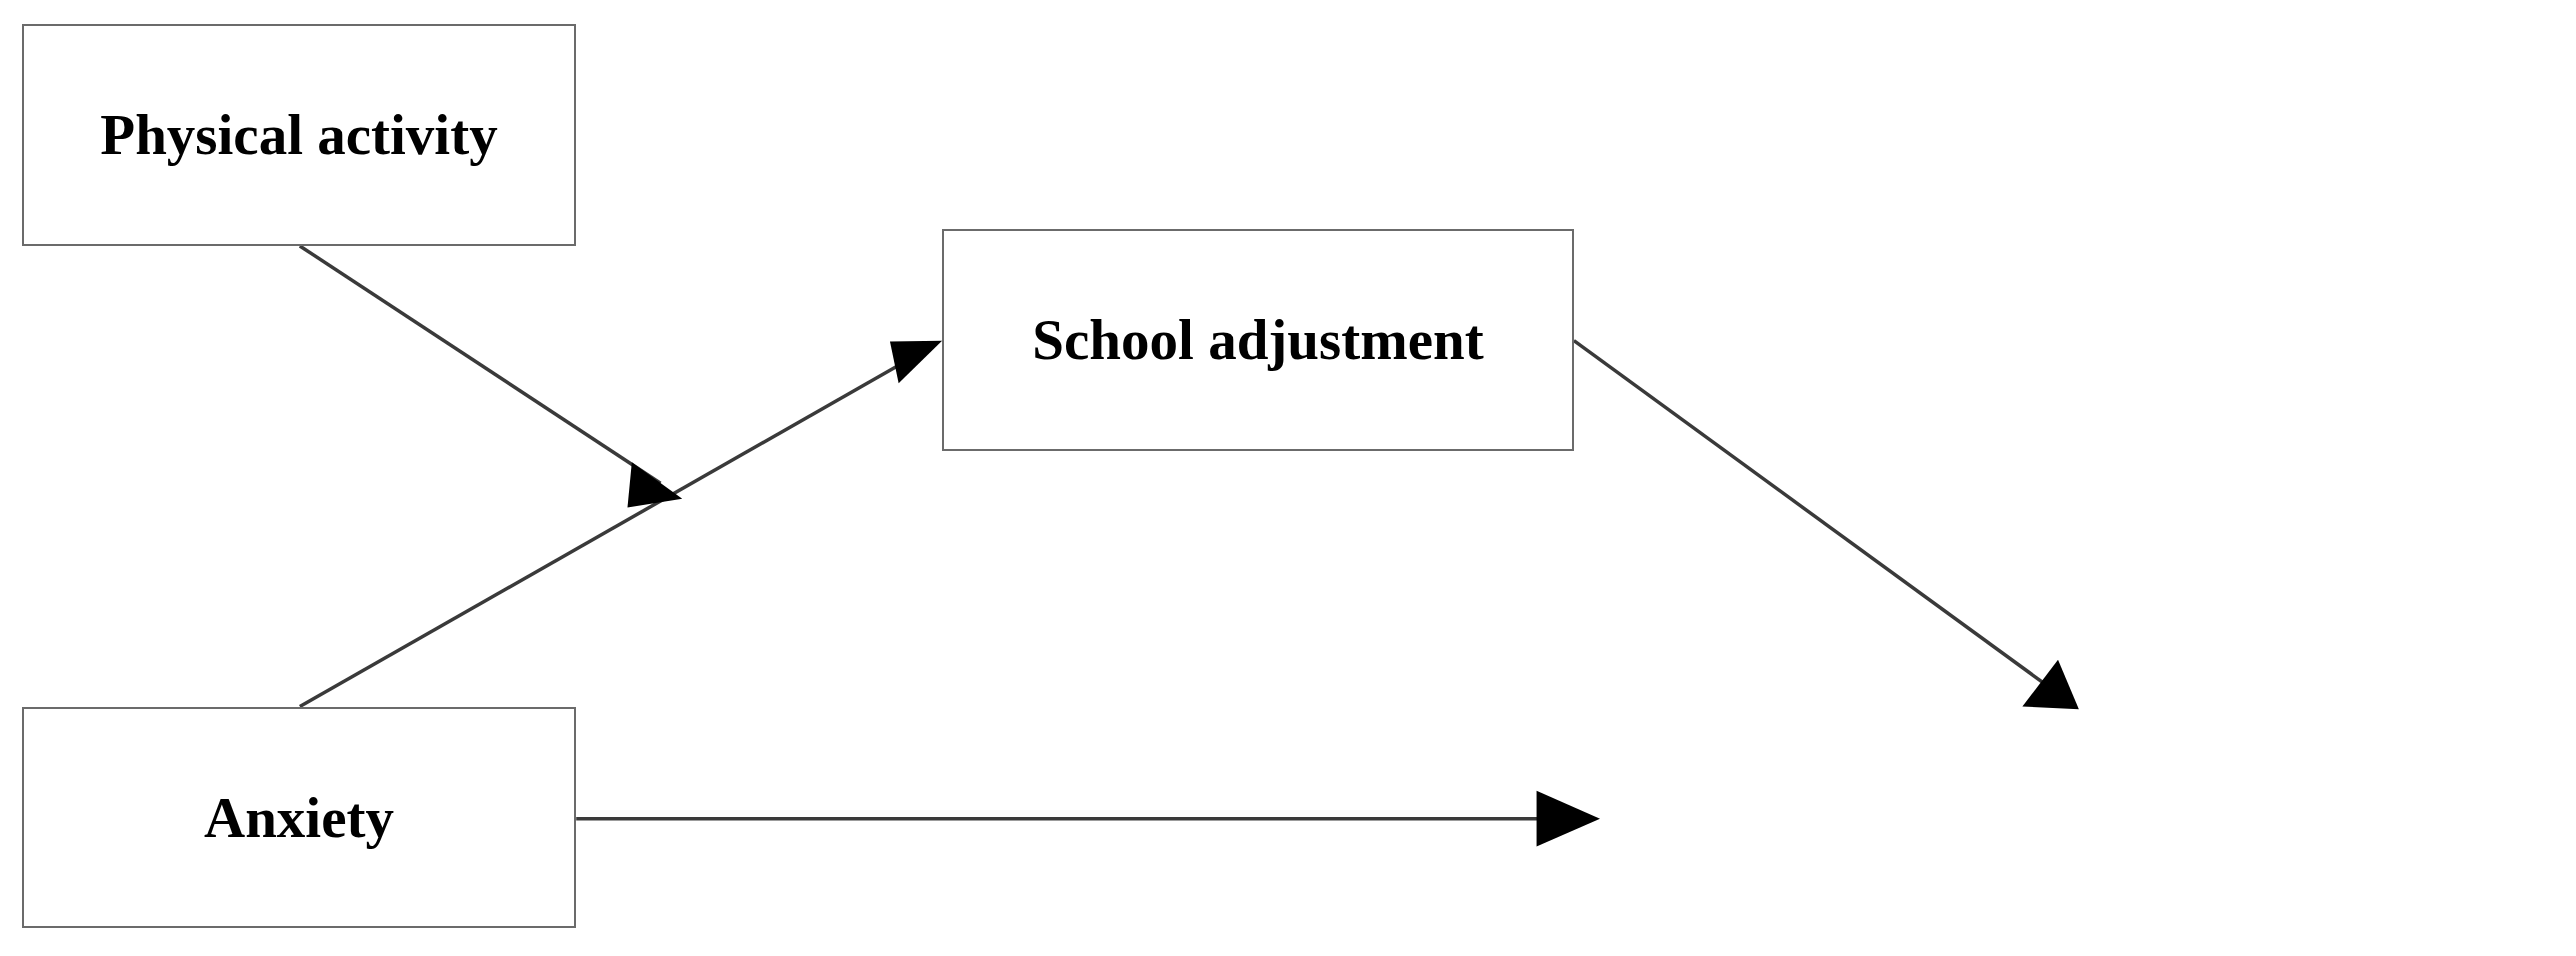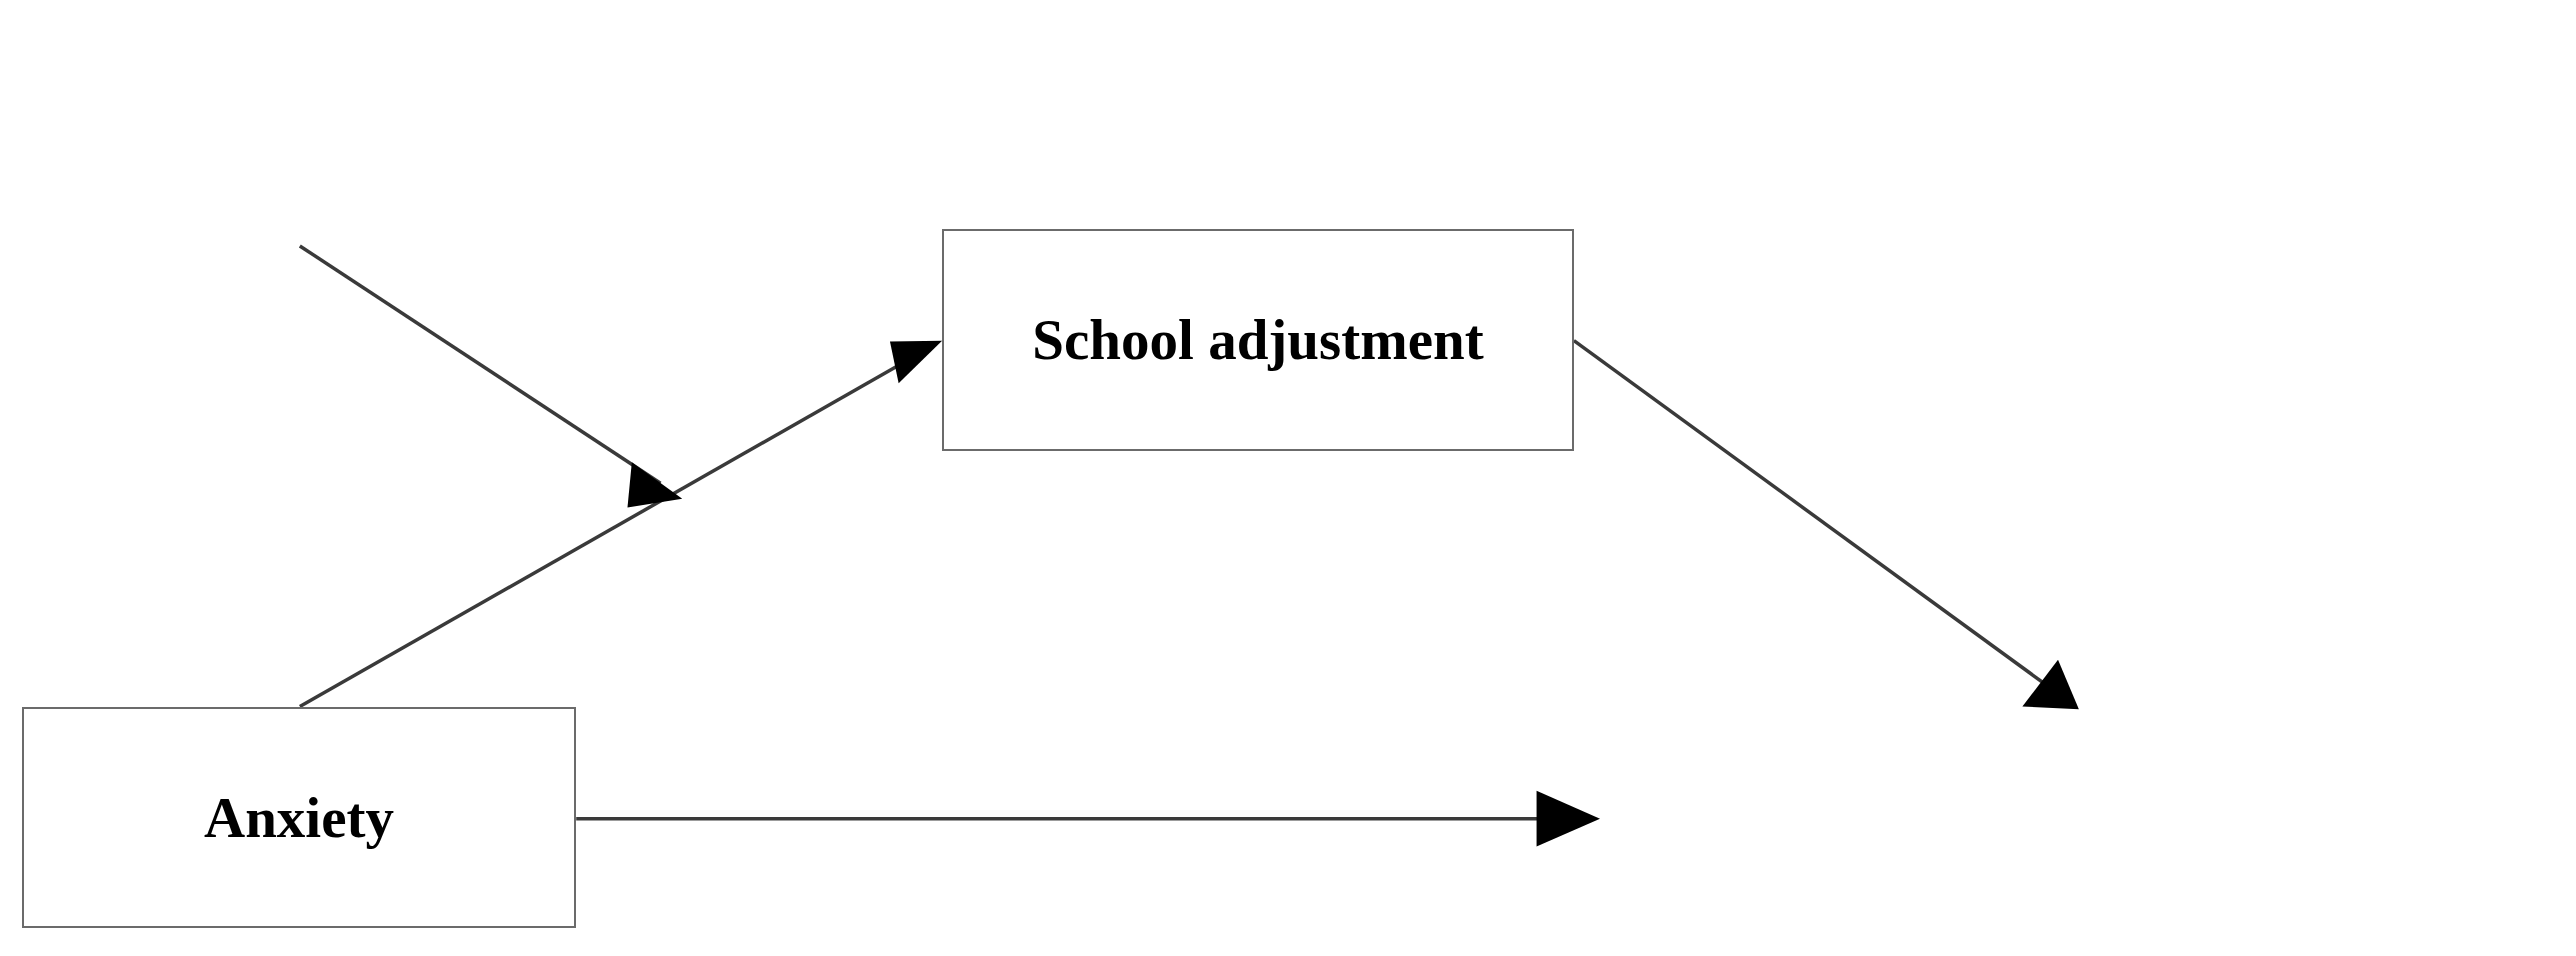--- a/index.html
+++ b/index.html
@@ -66,20 +66,23 @@
       <line x1="1811" y1="392" x2="2379" y2="806" stroke="#3a3a3a" stroke-width="4"></line>
       <polygon points="2392,816 2368,759 2327,813" fill="#000000"></polygon>
     </g>
 
     <g>
       <line x1="663" y1="942" x2="1835" y2="942" stroke="#3a3a3a" stroke-width="4"></line>
       <polygon points="1841,942 1768,910 1768,974" fill="#000000"></polygon>
     </g>
   </svg>
 
+  <div class="node-box" style="left:22px; top:23.5px; width:554px; height:222px;">
+    <span class="node-label">Physical activity</span>
+  </div>
 
   <div class="node-box" style="left:22px; top:707px; width:554px; height:221px;">
     <span class="node-label">Anxiety</span>
   </div>
 
   <div class="node-box" style="left:942px; top:229px; width:632px; height:222px;">
     <span class="node-label">School adjustment</span>
   </div>
 
 

